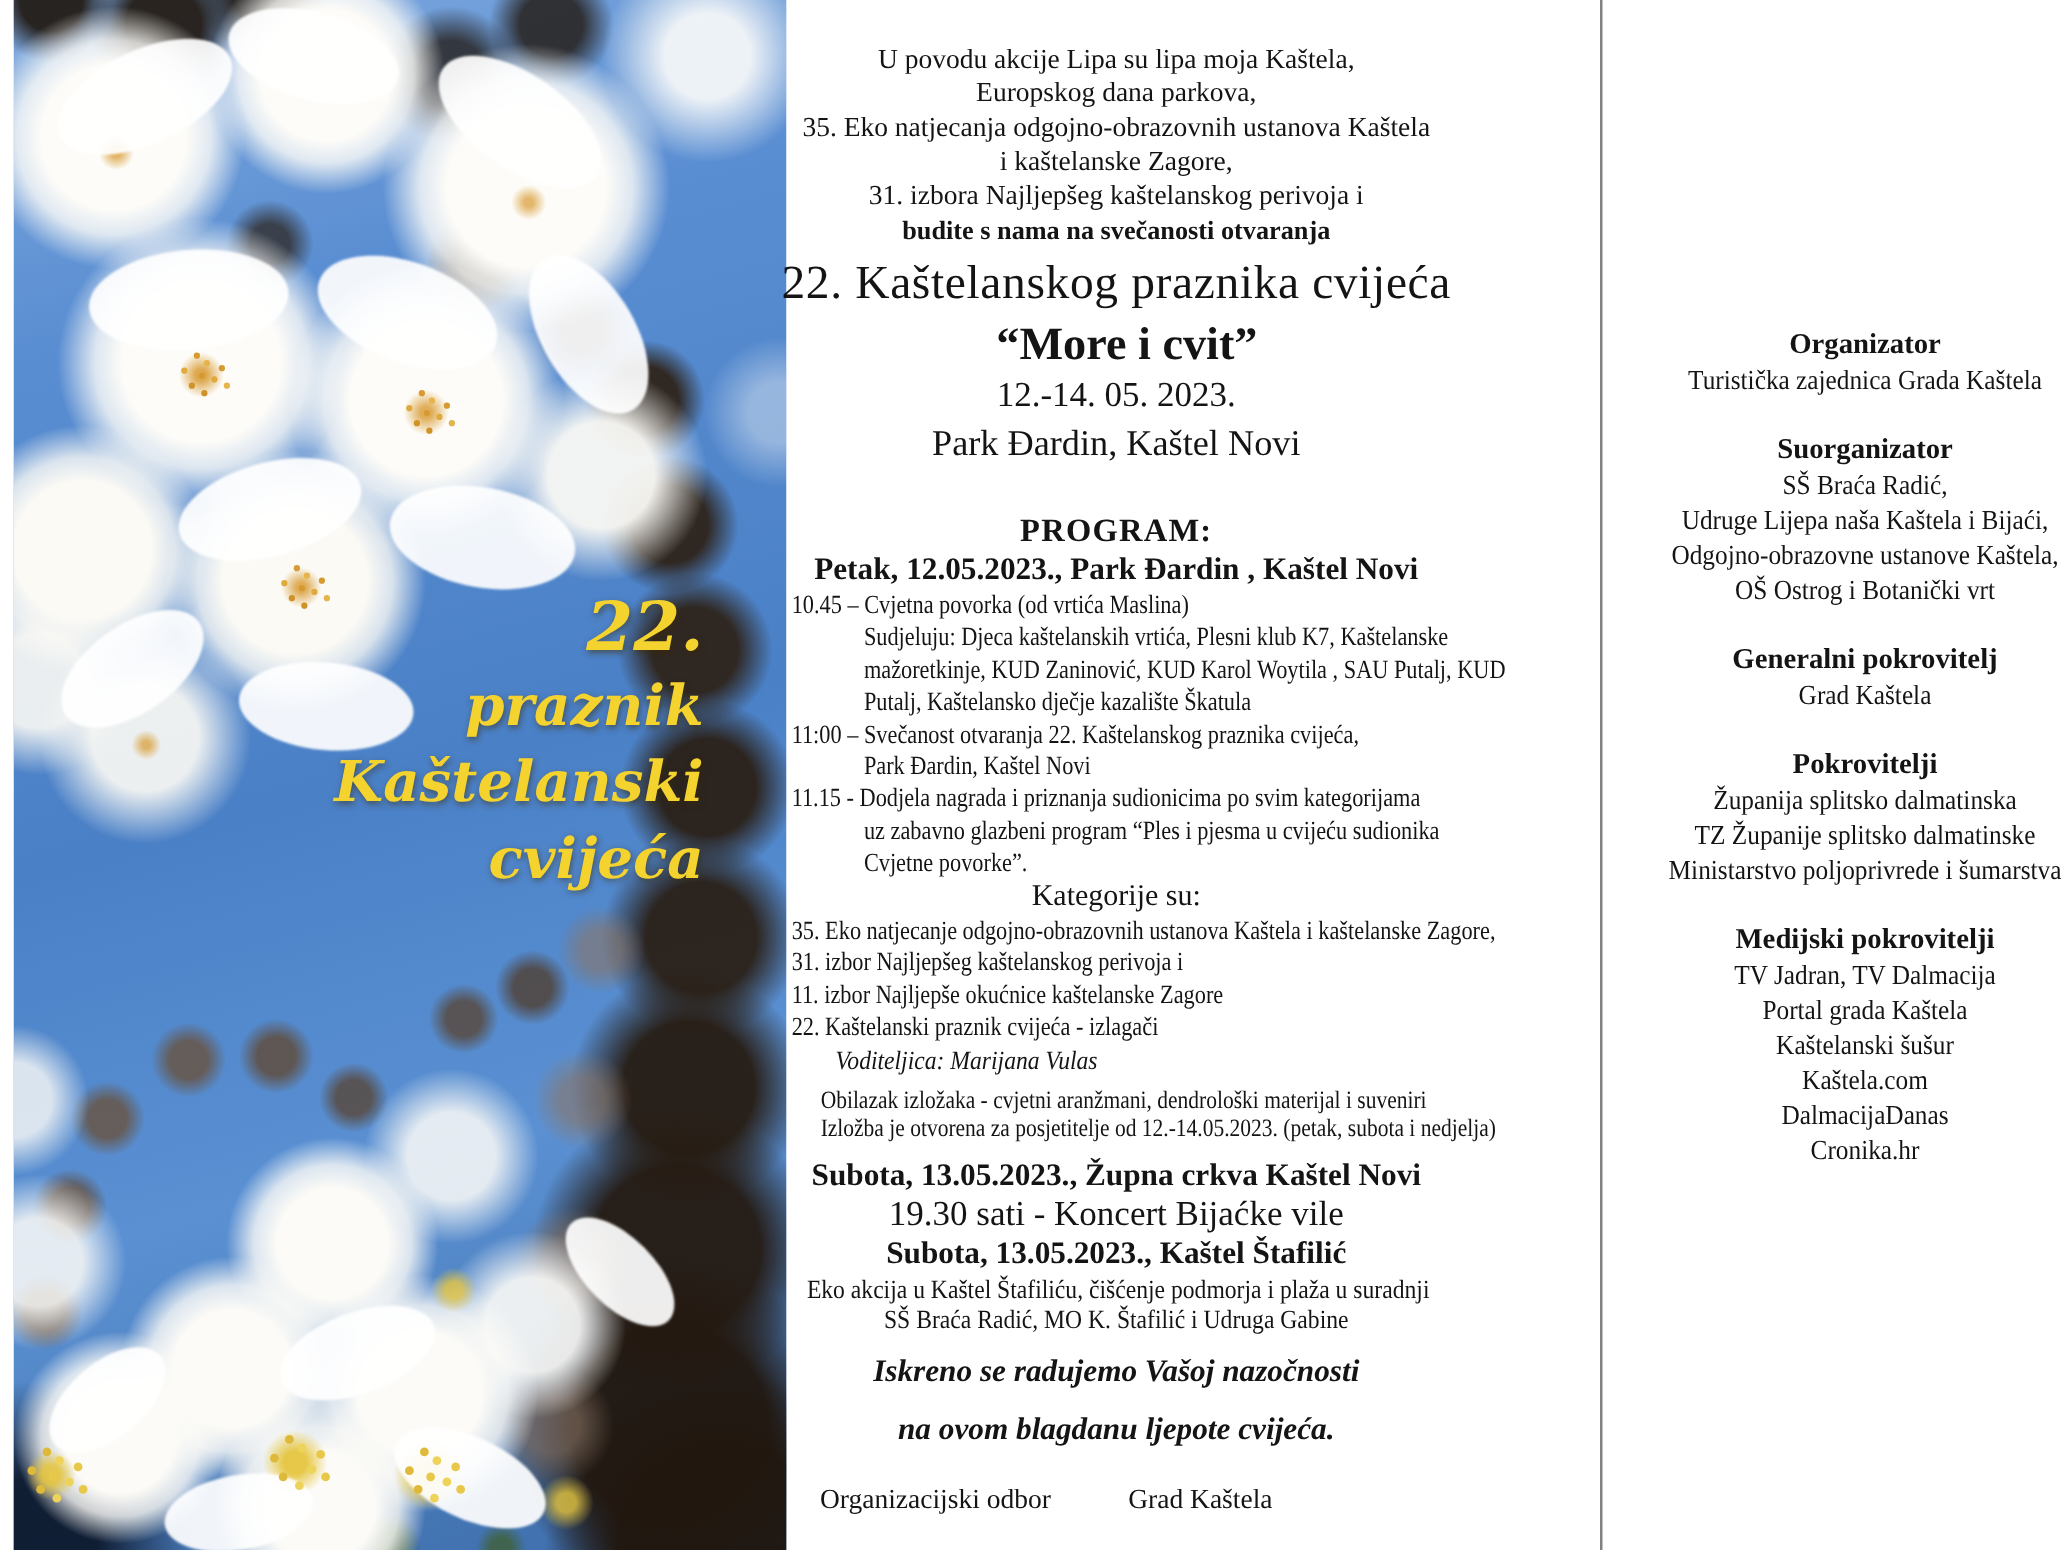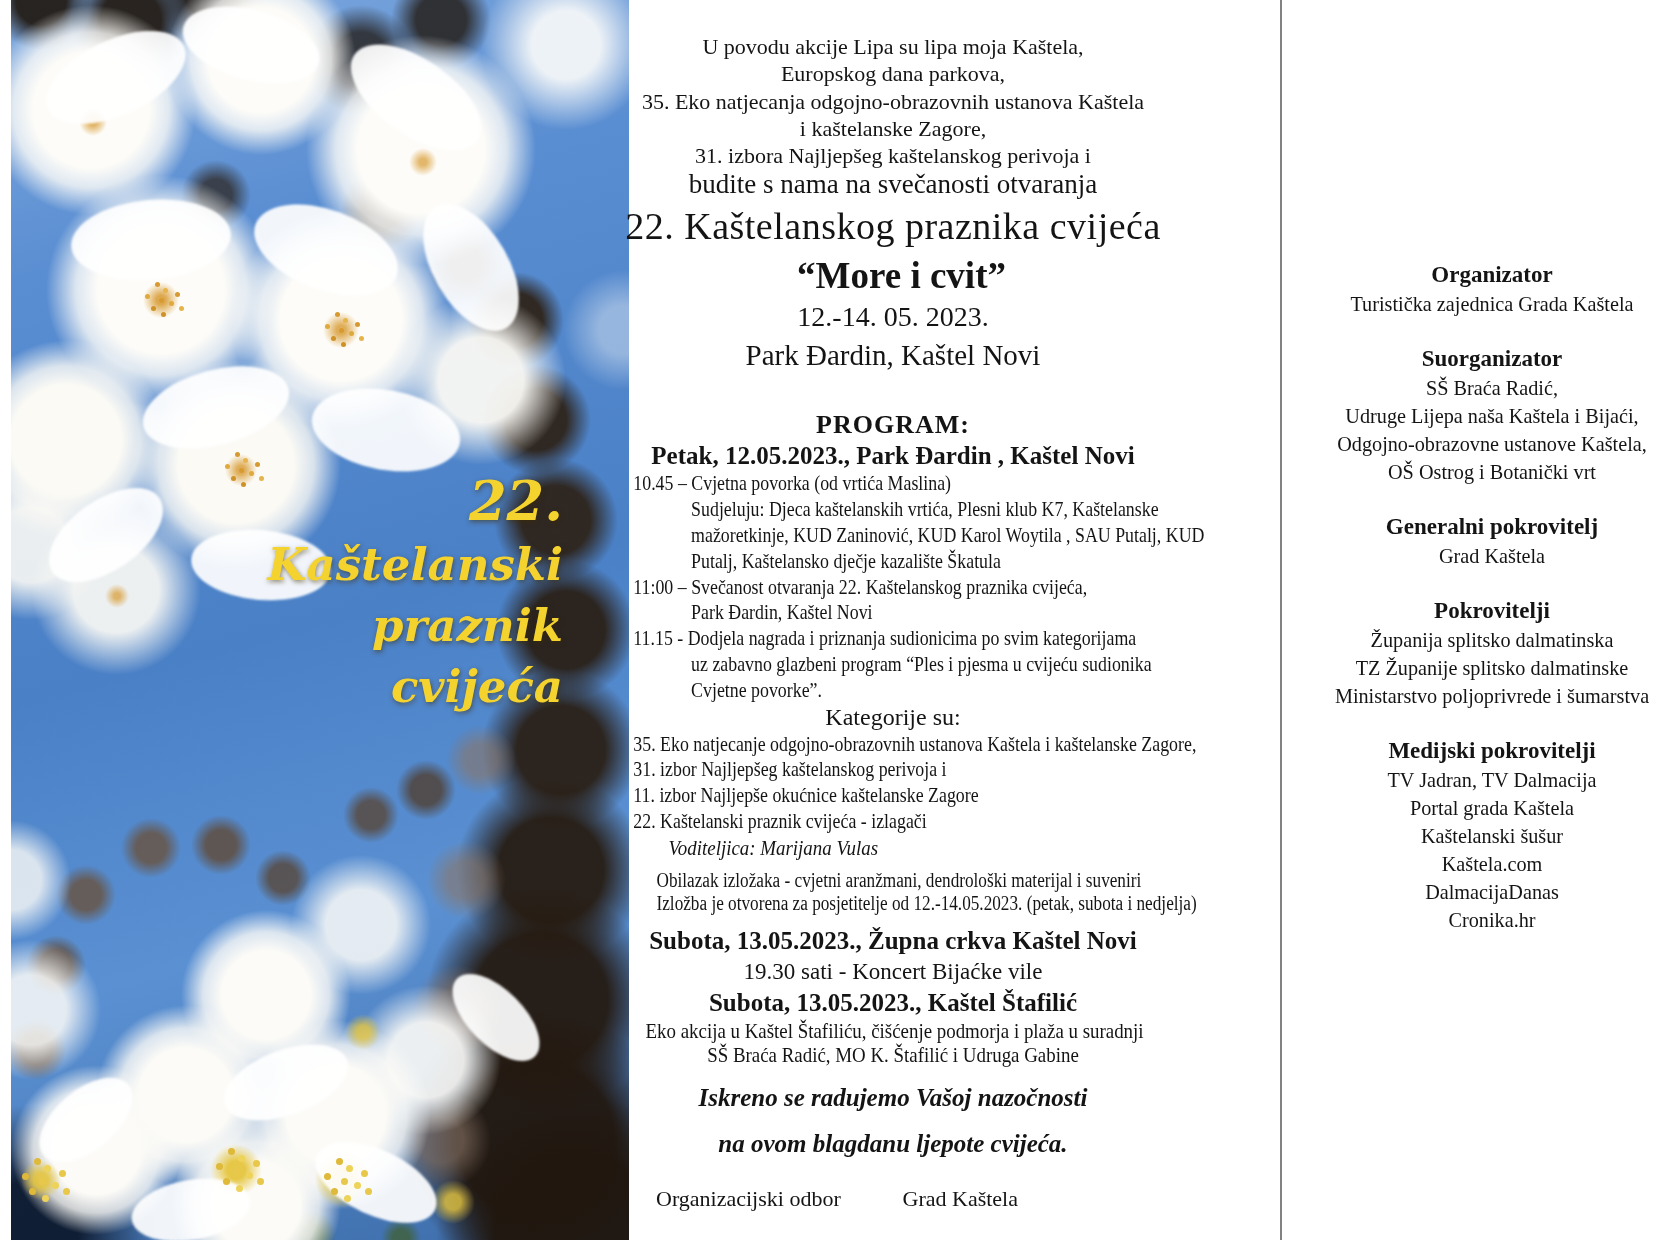--- a/index.html
+++ b/index.html
@@ -98,39 +98,39 @@
                  font-family:"DejaVu Serif",serif; color:#f5d32f;
                  text-shadow:1px 2px 5px rgba(61,41,2,.55); }
   .photo-title .num  { font-size:54px; line-height:66px; }
   .photo-title .word { font-size:45px; line-height:61px; }
 
   
   .center-col { position:absolute; left:618px; top:0; width:550px; height:1240px; box-sizing:border-box;
                 padding-top:33px; text-align:center; }
   .nw { white-space:nowrap; }
   .intro-line   { font-size:22px; line-height:27.3px; }
-  .invite       { font-size:27px; font-weight:normal; line-height:30px; }
+  .invite       { font-size:21px; font-weight:bold; line-height:30px; }
   .ev-title     { font-size:38px; line-height:54px; letter-spacing:.5px; }
   .ev-motto     { font-size:37px; font-weight:bold; line-height:46px;padding-left:17px; }
   .ev-dates     { font-size:28px; line-height:36px; }
   .ev-location  { font-size:29px; line-height:40px; }
   .prog-head    { font-size:26px; font-weight:bold; line-height:32px; margin-top:34px; letter-spacing:1px; }
   .day-head     { font-size:25px; font-weight:bold; line-height:30px; }
   .program      { text-align:left; font-size:21px; }
   .p-line  { line-height:25.8px; padding-left:18px; transform:scaleX(.85); transform-origin:0 50%; }
   .p-cont  { padding-left:86px; }
   .kat-head  { font-size:24px; line-height:30px; margin-top:-2px; }
   .cat-line  { text-align:left; font-size:21px; line-height:25.8px; padding-left:18px; transform:scaleX(.85); transform-origin:0 50%; }
   .host-line { text-align:left; font-style:italic; font-size:21px; line-height:26px; padding-left:56px;
                transform:scaleX(.9); transform-origin:0 50%; }
   .exhibit   { margin-top:8px; }
   .ex-line   { font-size:20px; line-height:23.2px; transform:scaleX(.86); transform-origin:50% 50%; }
   .sub-block { margin-top:10px; }
   .sub-title { font-size:25px; font-weight:bold; line-height:32px; }
-  .sub-line  { font-size:23px; line-height:30px; }
+  .sub-line  { font-size:28px; line-height:30px; }
   .staf-line { font-size:21px; line-height:24px; transform:scaleX(.9); transform-origin:50% 50%; }
   .closing   { margin-top:10px; }
   .close-line{ font-size:25px; font-weight:bold; font-style:italic; line-height:30px;margin-top:16px; }
   .c-footer  { margin-top:26px; display:flex; justify-content:space-between;
                padding:0 150px 0 38px; font-size:22px; line-height:28px; text-align:left; }
 
   
   .fold { position:absolute; left:1280px; top:0; width:2px; height:1240px; background:#828282; }
 
   
@@ -163,22 +163,22 @@
     <div class="petal" style="left:430px;top:990px;width:110px;height:55px;transform:rotate(45deg)"></div>
     <div class="dots" style="left:148px;top:298px"></div>
     <div class="dots" style="left:328px;top:328px"></div>
     <div class="dots" style="left:228px;top:468px"></div>
     <div class="dots big" style="left:222px;top:1168px"></div>
     <div class="dots big" style="left:330px;top:1178px"></div>
     <div class="dots big" style="left:28px;top:1178px"></div>
 
     <div class="photo-title">
       <div class="num">22.</div>
+      <div class="word">praznik</div>
       <div class="word">Kaštelanski</div>
-      <div class="word">praznik</div>
       <div class="word">cvijeća</div>
     </div>
   </div>
 
   <div class="center-col">
     <div class="intro">
       <div class="intro-line nw">U povodu akcije Lipa su lipa moja Kaštela,</div>
       <div class="intro-line nw">Europskog dana parkova,</div>
       <div class="intro-line nw">35. Eko natjecanja odgojno-obrazovnih ustanova Kaštela</div>
       <div class="intro-line nw">i kaštelanske Zagore,</div>

